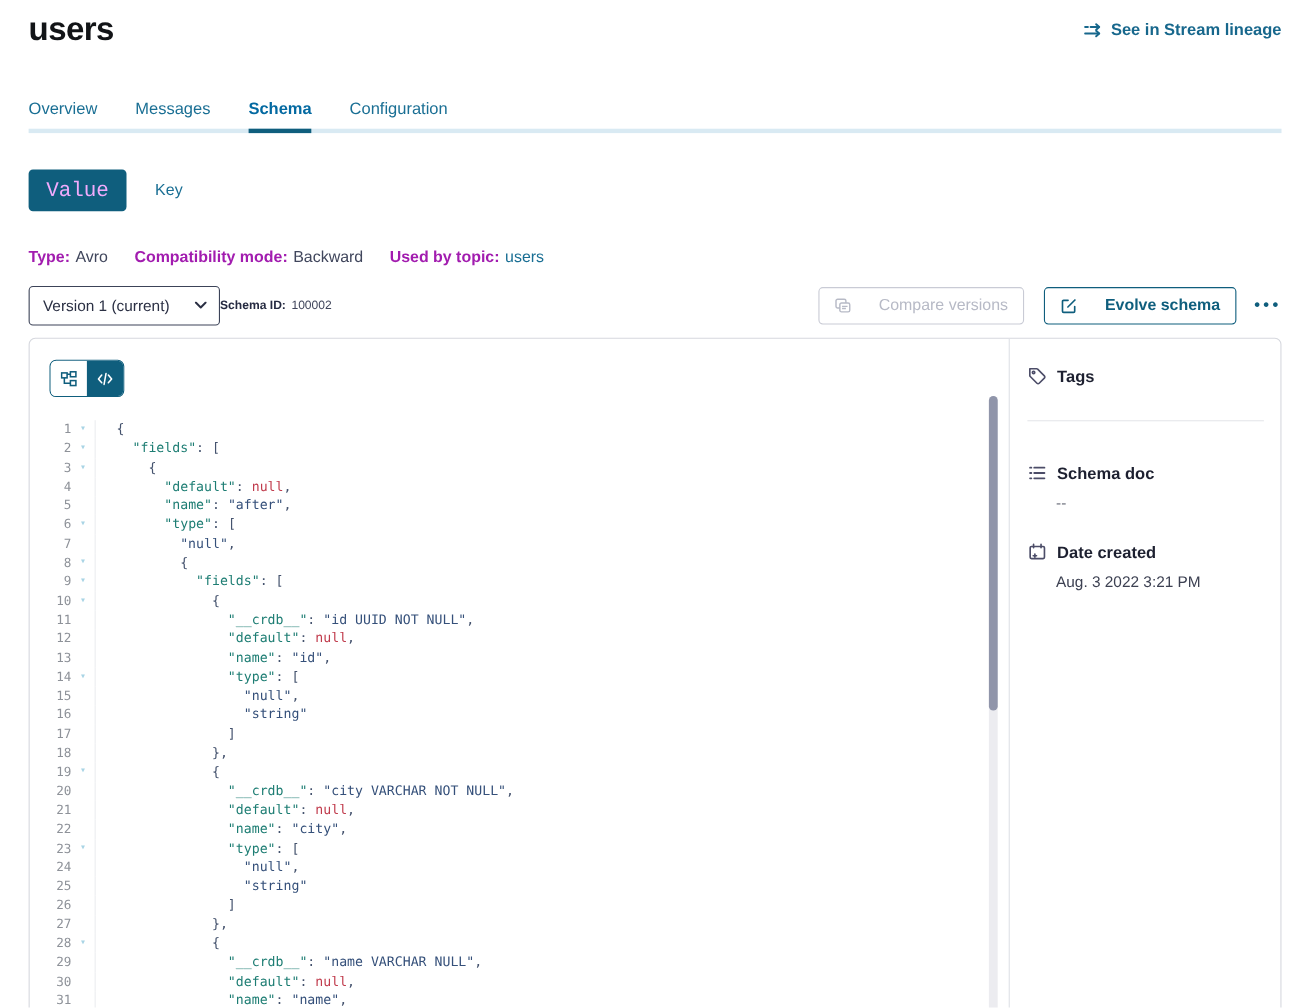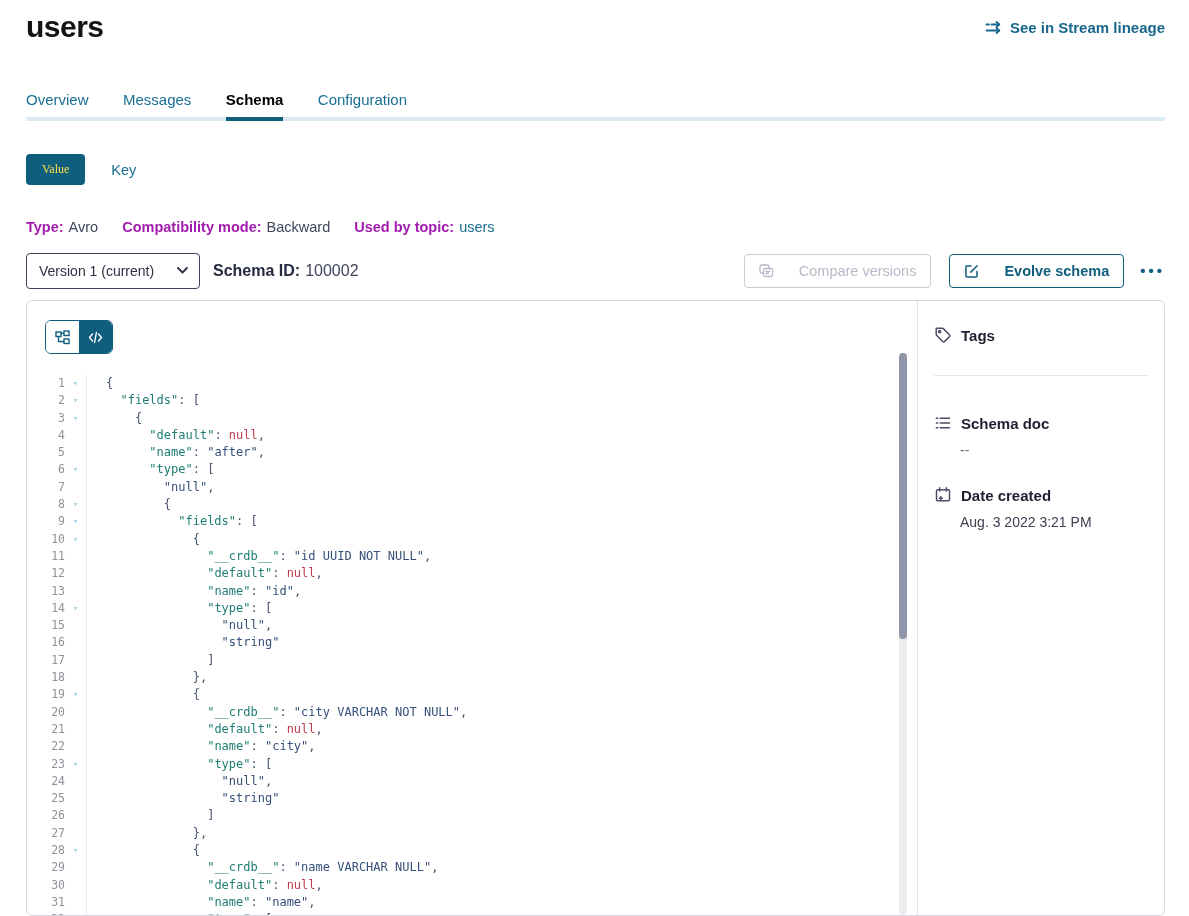--- a/index.html
+++ b/index.html
@@ -10,44 +10,44 @@
   
   .hdr { display:flex; justify-content:space-between; align-items:flex-start; }
   .title { font-size:30px; font-weight:800; letter-spacing:-0.5px; color:#121417; }
   .lineage { margin-top:9px; display:inline-flex; align-items:center; gap:8px;
     color:#17678c; font-weight:600; font-size:15px; text-decoration:none; cursor:pointer; }
 
   
   .tabs { margin-top:47px; position:relative; height:30px; }
   .tab { display:inline-block; margin-right:30px; font-size:15px; font-weight:500;
     color:#1a6f94; height:30px; position:relative; cursor:pointer; }
-  .tab.active { color:#000000; font-weight:600; }
+  .tab.active { color:#0369a1; font-weight:600; }
   .tab.active::after { content:""; position:absolute; left:0; bottom:0; width:100%;
     height:4px; background:#0f5e7d; z-index:1; }
   .tab-track { position:absolute; left:0; right:0; bottom:0; height:4px; background:#d9eaf3; }
 
   
   .toggle-row { margin-top:33px; display:flex; align-items:center; }
-  .btn-value { background:#0f5e7d; color:#fde047; border:none; border-radius:4px;
-    padding:8px 16px; font-size:12px; font-family:Liberation Serif, serif; cursor:pointer; }
+  .btn-value { background:#0f5e7d; color:#f0abfc; border:none; border-radius:4px;
+    padding:8px 16px; font-size:19px; font-family:Liberation Mono, monospace; cursor:pointer; }
   .key-link { margin-left:26px; color:#1a6f94; font-size:14.5px; cursor:pointer; }
 
   
   .meta-row { margin-top:34px; font-size:14.5px; color:#40465c; display:flex; gap:24px; }
   .meta-row b { color:#a21caf; font-weight:700; margin-right:5px; }
   .meta-link { color:#1a6f94; cursor:pointer; }
 
   
   .controls-row { margin-top:18px; display:flex; align-items:center; }
   .select-wrap { position:relative; display:inline-block; }
   .select-wrap select { appearance:none; -webkit-appearance:none; width:174px; height:36px;
     padding:0 34px 0 12px; border:1px solid #3c4358; border-radius:4px; background:#fff;
     font-size:14px; color:#2b3044; font-family:inherit; cursor:pointer; }
   .select-wrap svg { position:absolute; right:12px; top:14px; pointer-events:none; }
-  .schema-id { margin-left:13px; font-size:16px; color:#40465c; }
+  .schema-id { font-size:11px; color:#40465c; }
   .schema-id b { color:#252a41; margin-right:5px; }
   .btn { height:34px; border-radius:4px; padding:0 14px; font-size:14.5px;
     display:inline-flex; align-items:center; gap:25px; background:#fff;
     font-family:inherit; cursor:pointer; }
   .btn-compare { margin-left:auto; color:#b7bac6; border:1px solid #c9cbd5;
     font-weight:500; cursor:default; }
   .btn-evolve { margin-left:18px; color:#0f5e7d; border:1px solid #0f5e7d; font-weight:600; }
   .dots { margin-left:16px; color:#0f5e7d; font-weight:700; font-size:15px;
     letter-spacing:3px; cursor:pointer; line-height:34px; }
 

